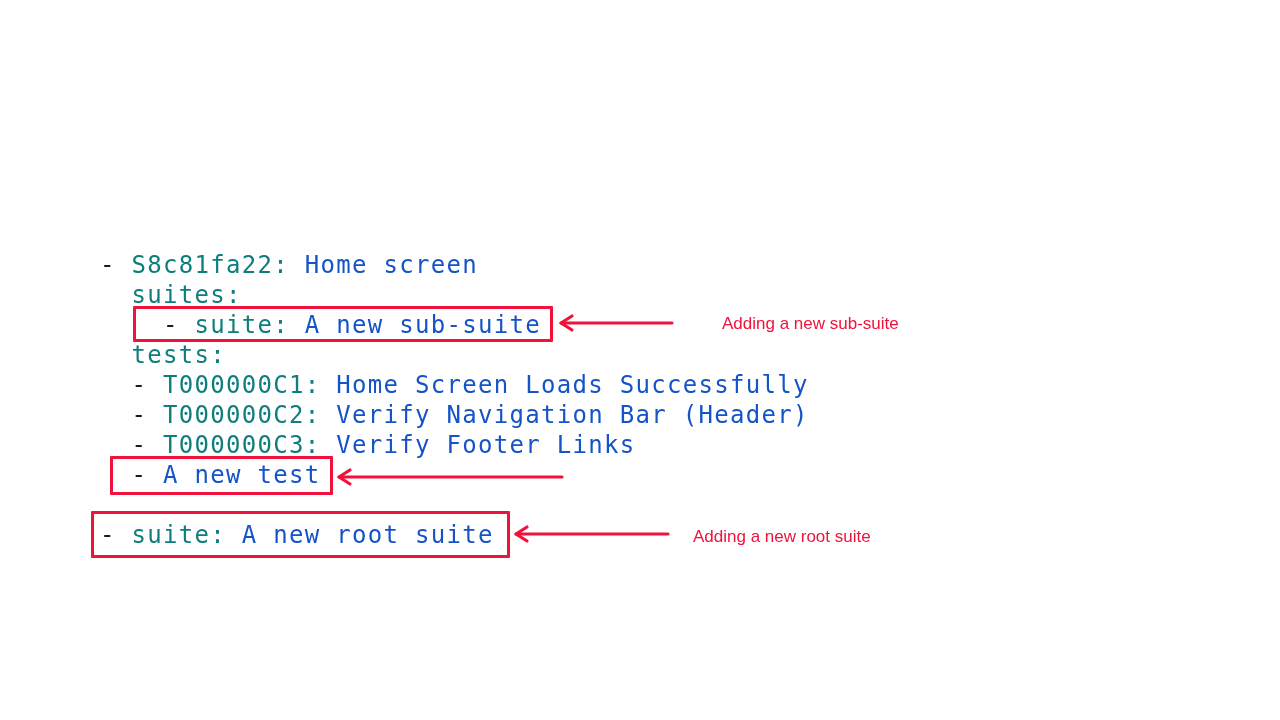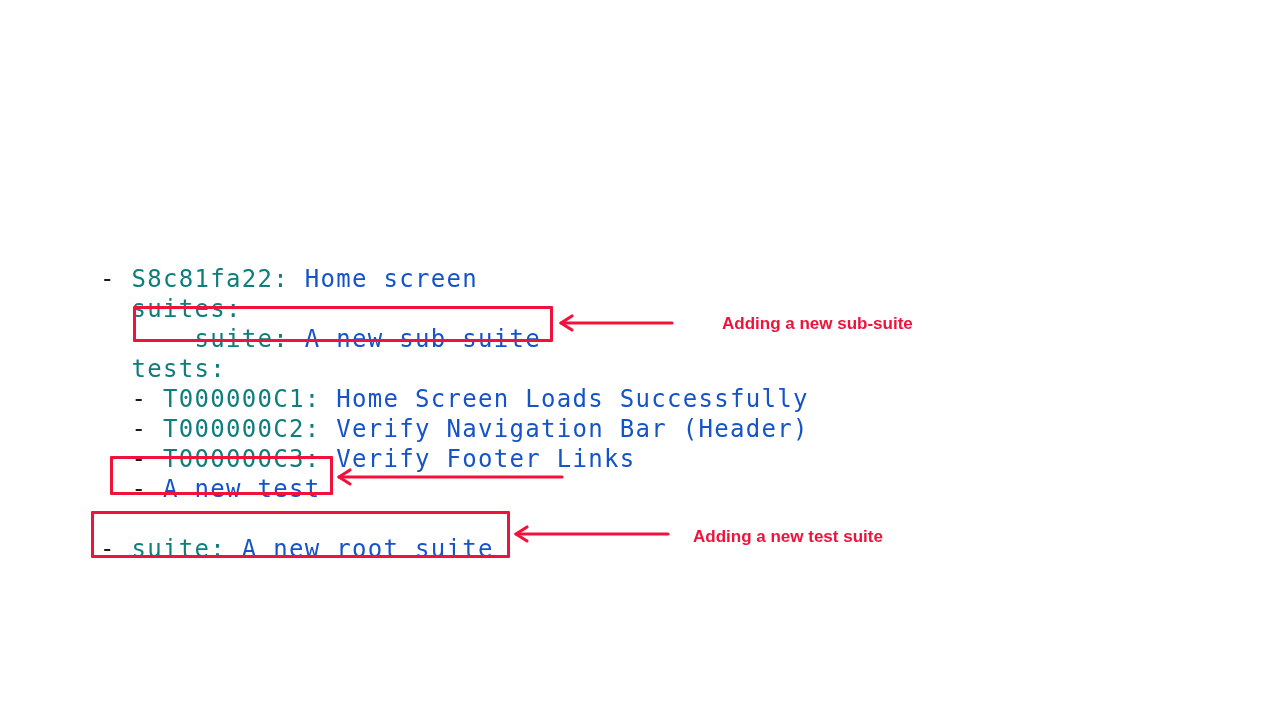--- a/index.html
+++ b/index.html
@@ -14,21 +14,21 @@
   .canvas {
     position: relative;
     width: 1280px;
     height: 720px;
     background: var(--bg, #ffffff);
   }
   
   .code {
     position: absolute;
     left: 100px;
-    top: 264px;
+    top: 250px;
     margin: 0;
     font-family: "DejaVu Sans Mono", monospace;
     font-size: 24px;
     line-height: 30px;
     letter-spacing: 1.3px;
     white-space: pre;
   }
   .code-line { height: 30px; white-space: pre; }
   .seg-dash  { color: var(--dash); }
   .seg-key   { color: var(--key); }
@@ -52,21 +52,21 @@
     stroke-linecap: round;
     stroke-linejoin: round;
   }
   .arrow-sub-suite { left: 556px; top: 312px; }
   .arrow-new-test  { left: 334px; top: 466px; }
   .arrow-root      { left: 511px; top: 523px; }
   
   .callout {
     position: absolute;
     color: var(--red);
-    font-weight: bold;
+    font-weight: normal;
     font-size: 17px;
     line-height: 20px;
     white-space: nowrap;
     text-align: right;
   }
   .label-sub-suite { left: 722px; top: 314px; }
   .label-new-test  { left: 587px; top: 467px; }
   .label-root      { left: 693px; top: 527px; }
 </style>
 </head>
@@ -87,15 +87,15 @@
   <svg class="arrow arrow-new-test" width="230" height="22" viewBox="0 0 230 22">
     <line x1="5" y1="11" x2="228" y2="11"></line>
     <path d="M16 4 L5 11 L16 18"></path>
   </svg>
   <svg class="arrow arrow-root" width="159" height="22" viewBox="0 0 159 22">
     <line x1="5" y1="11" x2="157" y2="11"></line>
     <path d="M16 4 L5 11 L16 18"></path>
   </svg>
 
   <div class="callout label-sub-suite">Adding a new sub-suite</div>
-  <div class="callout label-root">Adding a new test suite</div>
+  <div class="callout label-root">Adding a new root suite</div>
 
 </div>
 
 </body></html>

